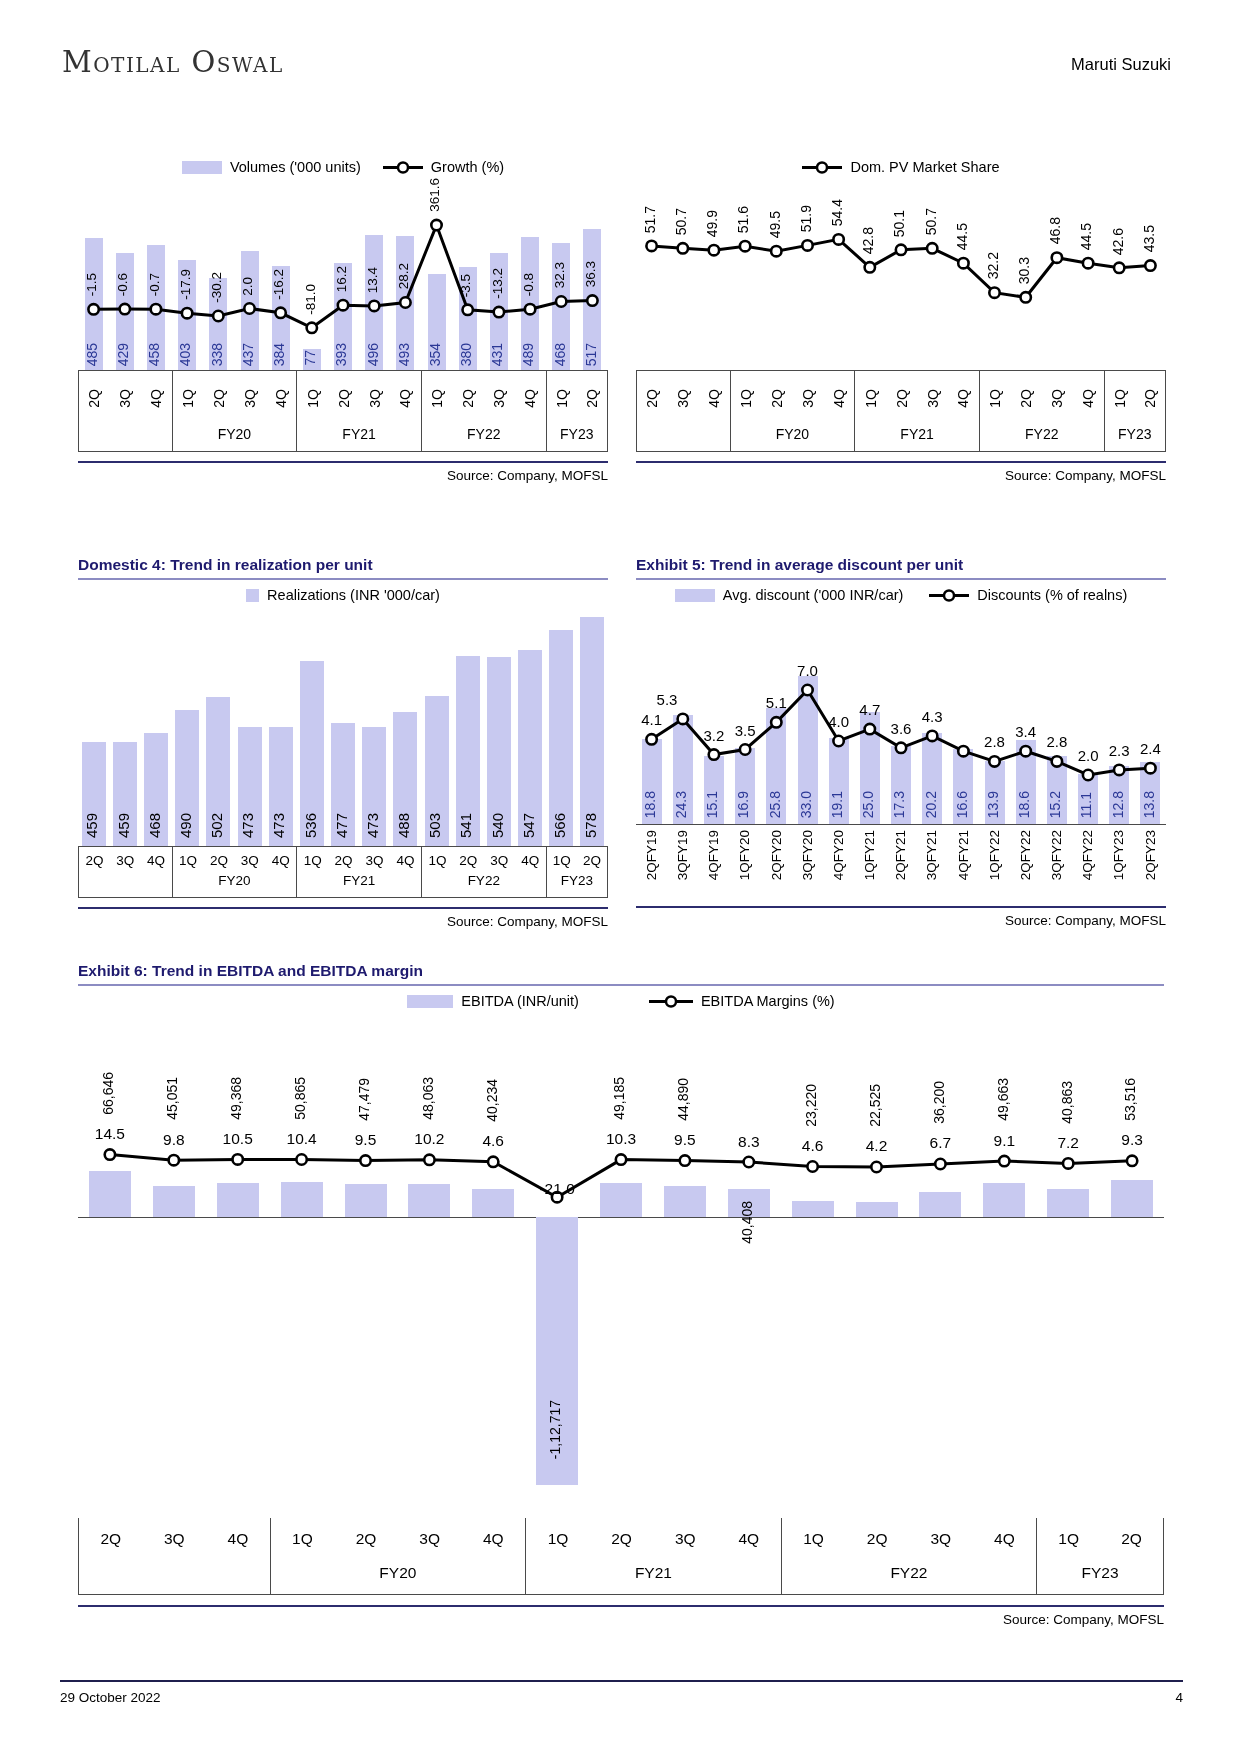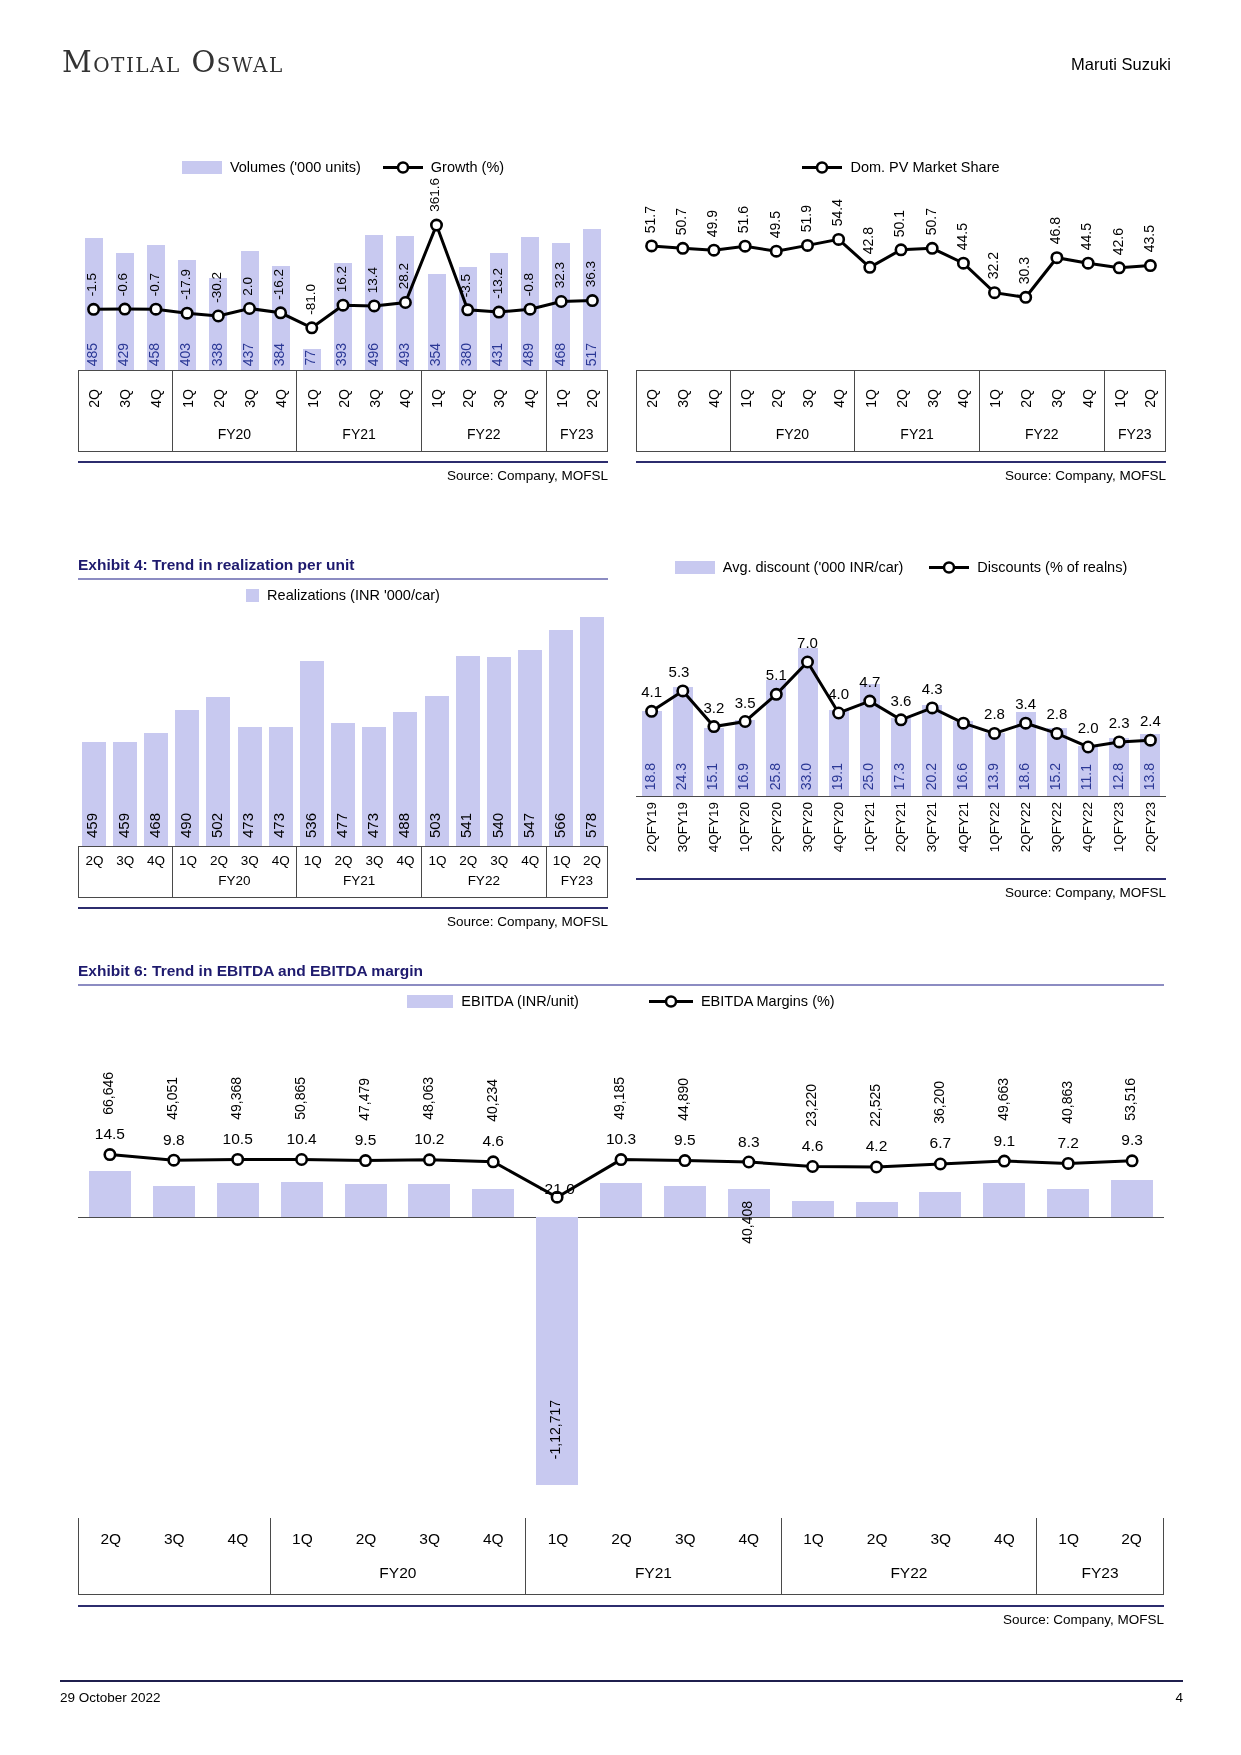--- a/index.html
+++ b/index.html
@@ -347,21 +347,21 @@
           </div>
           <div class="fyl" style="height: 26px; font-size: 14px; line-height: 18px;">FY23</div>
         </div>
       </div>
     </div>
   <div class="rule" style="margin-top:9px"></div>
   <div class="source">Source: Company, MOFSL</div>
 </section>
 
 <section class="exhibit" style="left:78px;top:556px;width:530px;">
-  <h3 class="ex-title">Exhibit 4: Trend in realization per unit</h3>
+  <h3 class="ex-title">Domestic 4: Trend in realization per unit</h3>
   <div class="legend">
     <span class="legitem">
       <span class="swatch sq"></span>
       <span>Realizations (INR '000/car)</span>
     </span>
   </div>
   <div id="chart-ex4">
       <div class="plot" style="width: 530px; height: 240px;">
         <div class="bar" style="background: rgb(200, 201, 240); left: 3.6px; width: 24px; height: 104px;"></div>
         <div class="bar" style="background: rgb(200, 201, 240); left: 34.8px; width: 24px; height: 104px;"></div>
@@ -475,20 +475,21 @@
           </div>
           <div class="fyl" style="height: 24px; font-size: 13.5px; line-height: 16px;">FY23</div>
         </div>
       </div>
     </div>
   <div class="rule" style="margin-top:9px"></div>
   <div class="source">Source: Company, MOFSL</div>
 </section>
 
 <section class="exhibit" style="left:636px;top:556px;width:530px;">
+  <h3 class="ex-title">Exhibit 5: Trend in average discount per unit</h3>
   <div class="legend" style="gap:26px">
     <span class="legitem">
       <span class="swatch"></span>
       <span>Avg. discount ('000 INR/car)</span>
     </span>
     <span class="legitem">
       <svg width="40" height="13">
           <line x1="0" y1="6.5" x2="40" y2="6.5" stroke="#000" stroke-width="3"></line>
           <circle cx="20" cy="6.5" r="5" fill="#fff" stroke="#000" stroke-width="2.5"></circle>
         </svg>
@@ -545,21 +546,21 @@
         <span class="vtxt vabs" style="font-size: 14px; color: rgb(43, 56, 150); bottom: 6px; left: 256.3px;">17.3</span>
         <span class="vtxt vabs" style="font-size: 14px; color: rgb(43, 56, 150); bottom: 6px; left: 287.5px;">20.2</span>
         <span class="vtxt vabs" style="font-size: 14px; color: rgb(43, 56, 150); bottom: 6px; left: 318.7px;">16.6</span>
         <span class="vtxt vabs" style="font-size: 14px; color: rgb(43, 56, 150); bottom: 6px; left: 349.8px;">13.9</span>
         <span class="vtxt vabs" style="font-size: 14px; color: rgb(43, 56, 150); bottom: 6px; left: 381px;">18.6</span>
         <span class="vtxt vabs" style="font-size: 14px; color: rgb(43, 56, 150); bottom: 6px; left: 412.2px;">15.2</span>
         <span class="vtxt vabs" style="font-size: 14px; color: rgb(43, 56, 150); bottom: 6px; left: 443.4px;">11.1</span>
         <span class="vtxt vabs" style="font-size: 14px; color: rgb(43, 56, 150); bottom: 6px; left: 474.6px;">12.8</span>
         <span class="vtxt vabs" style="font-size: 14px; color: rgb(43, 56, 150); bottom: 6px; left: 505.7px;">13.8</span>
         <span class="hlab" style="font-size: 15px; bottom: 96.7px; left: 15.6px;">4.1</span>
-        <span class="hlab" style="font-size: 15px; bottom: 117.1px; left: 43px;">5.3</span>
+        <span class="hlab" style="font-size: 15px; bottom: 117.1px; left: 31px;">5.3</span>
         <span class="hlab" style="font-size: 15px; bottom: 81.4px; left: 77.9px;">3.2</span>
         <span class="hlab" style="font-size: 15px; bottom: 86.5px; left: 109.1px;">3.5</span>
         <span class="hlab" style="font-size: 15px; bottom: 113.7px; left: 140.3px;">5.1</span>
         <span class="hlab" style="font-size: 15px; bottom: 146px; left: 171.5px;">7.0</span>
         <span class="hlab" style="font-size: 15px; bottom: 95px; left: 202.6px;">4.0</span>
         <span class="hlab" style="font-size: 15px; bottom: 106.9px; left: 233.8px;">4.7</span>
         <span class="hlab" style="font-size: 15px; bottom: 88.2px; left: 265px;">3.6</span>
         <span class="hlab" style="font-size: 15px; bottom: 100.1px; left: 296.2px;">4.3</span>
         <span class="hlab" style="font-size: 15px; bottom: 74.6px; left: 358.5px;">2.8</span>
         <span class="hlab" style="font-size: 15px; bottom: 84.8px; left: 389.7px;">3.4</span>

